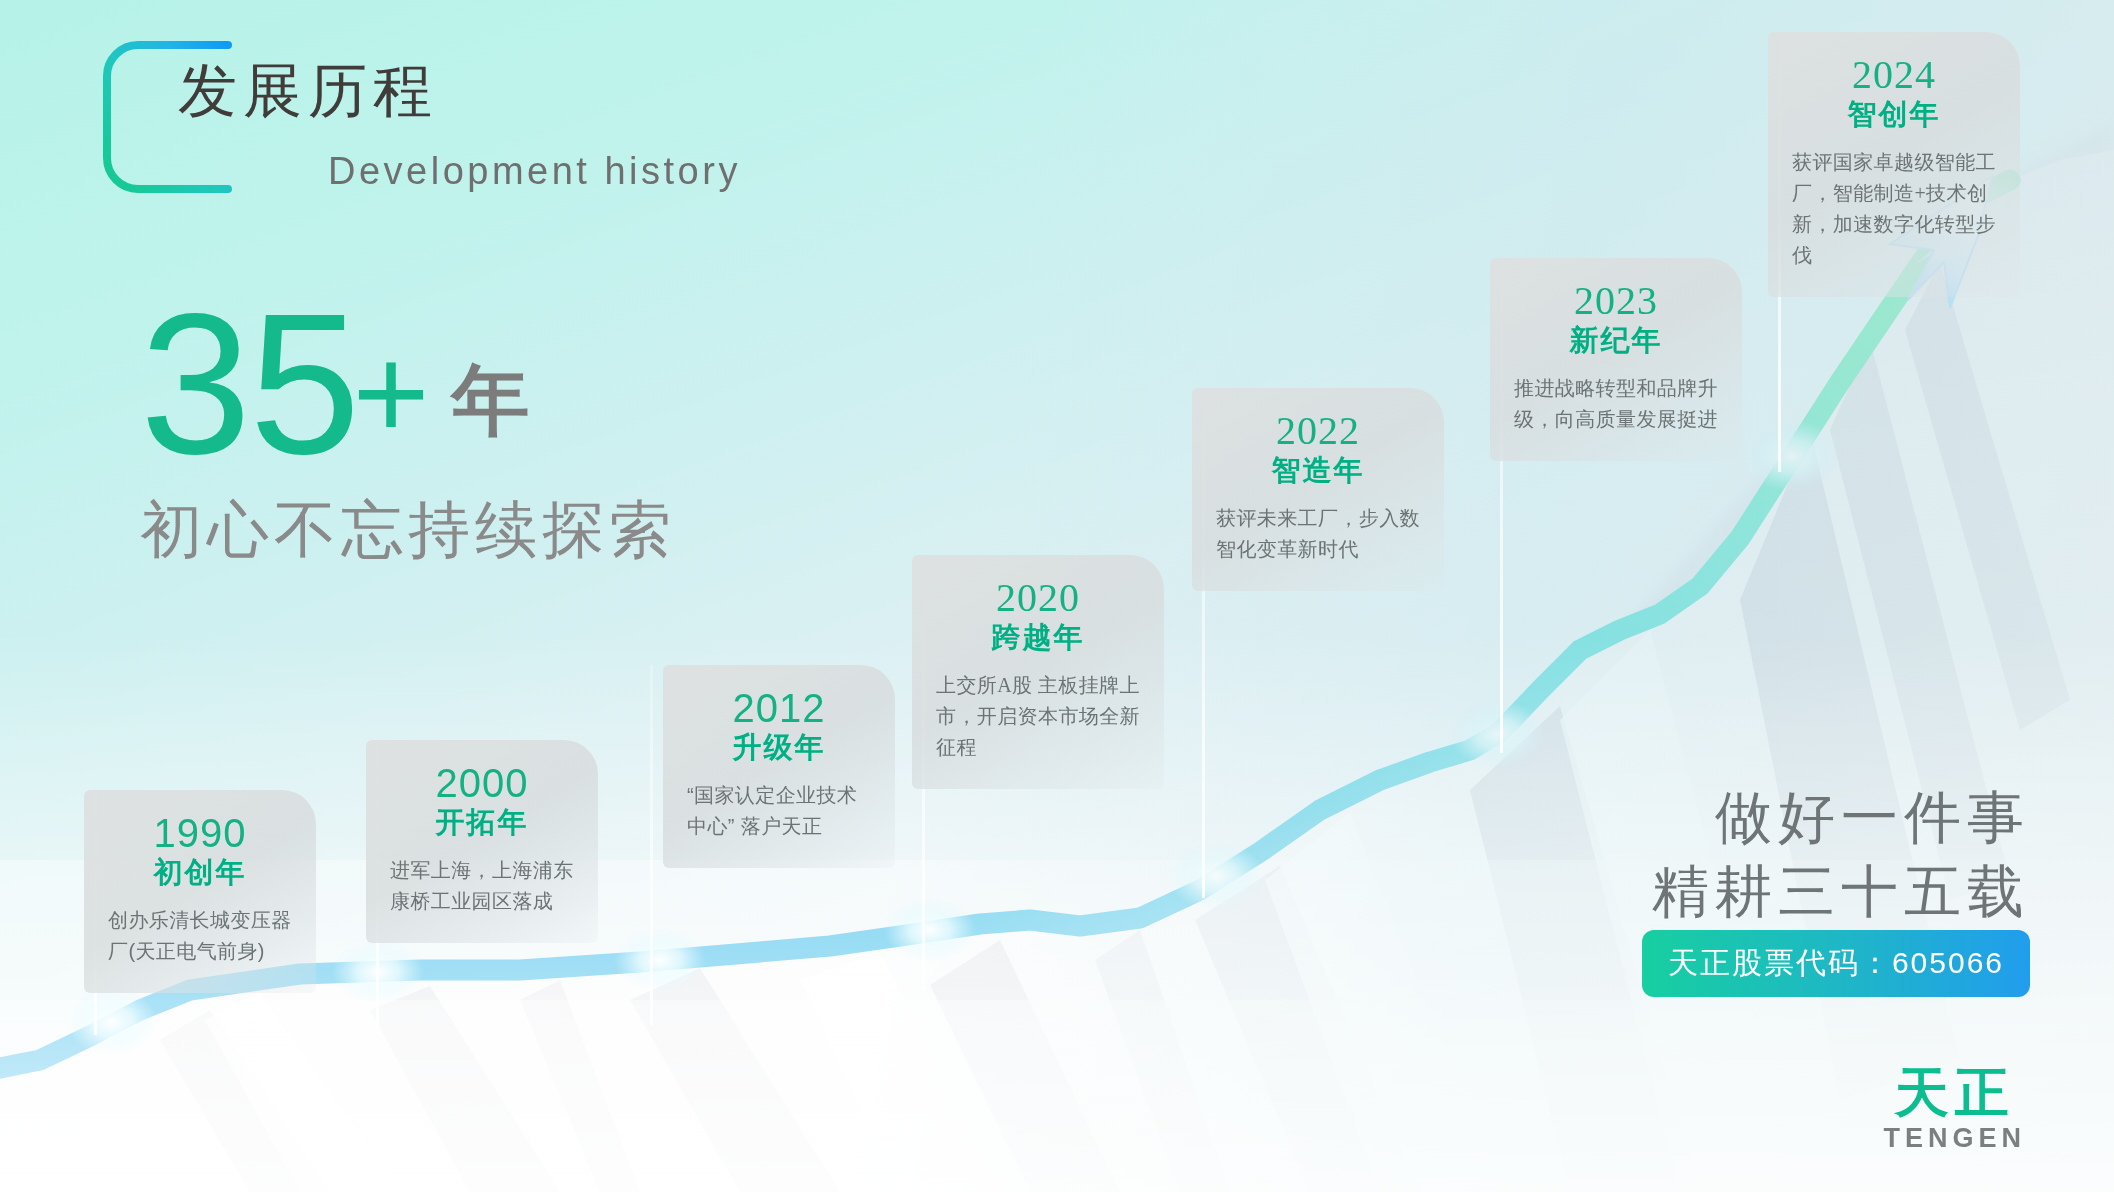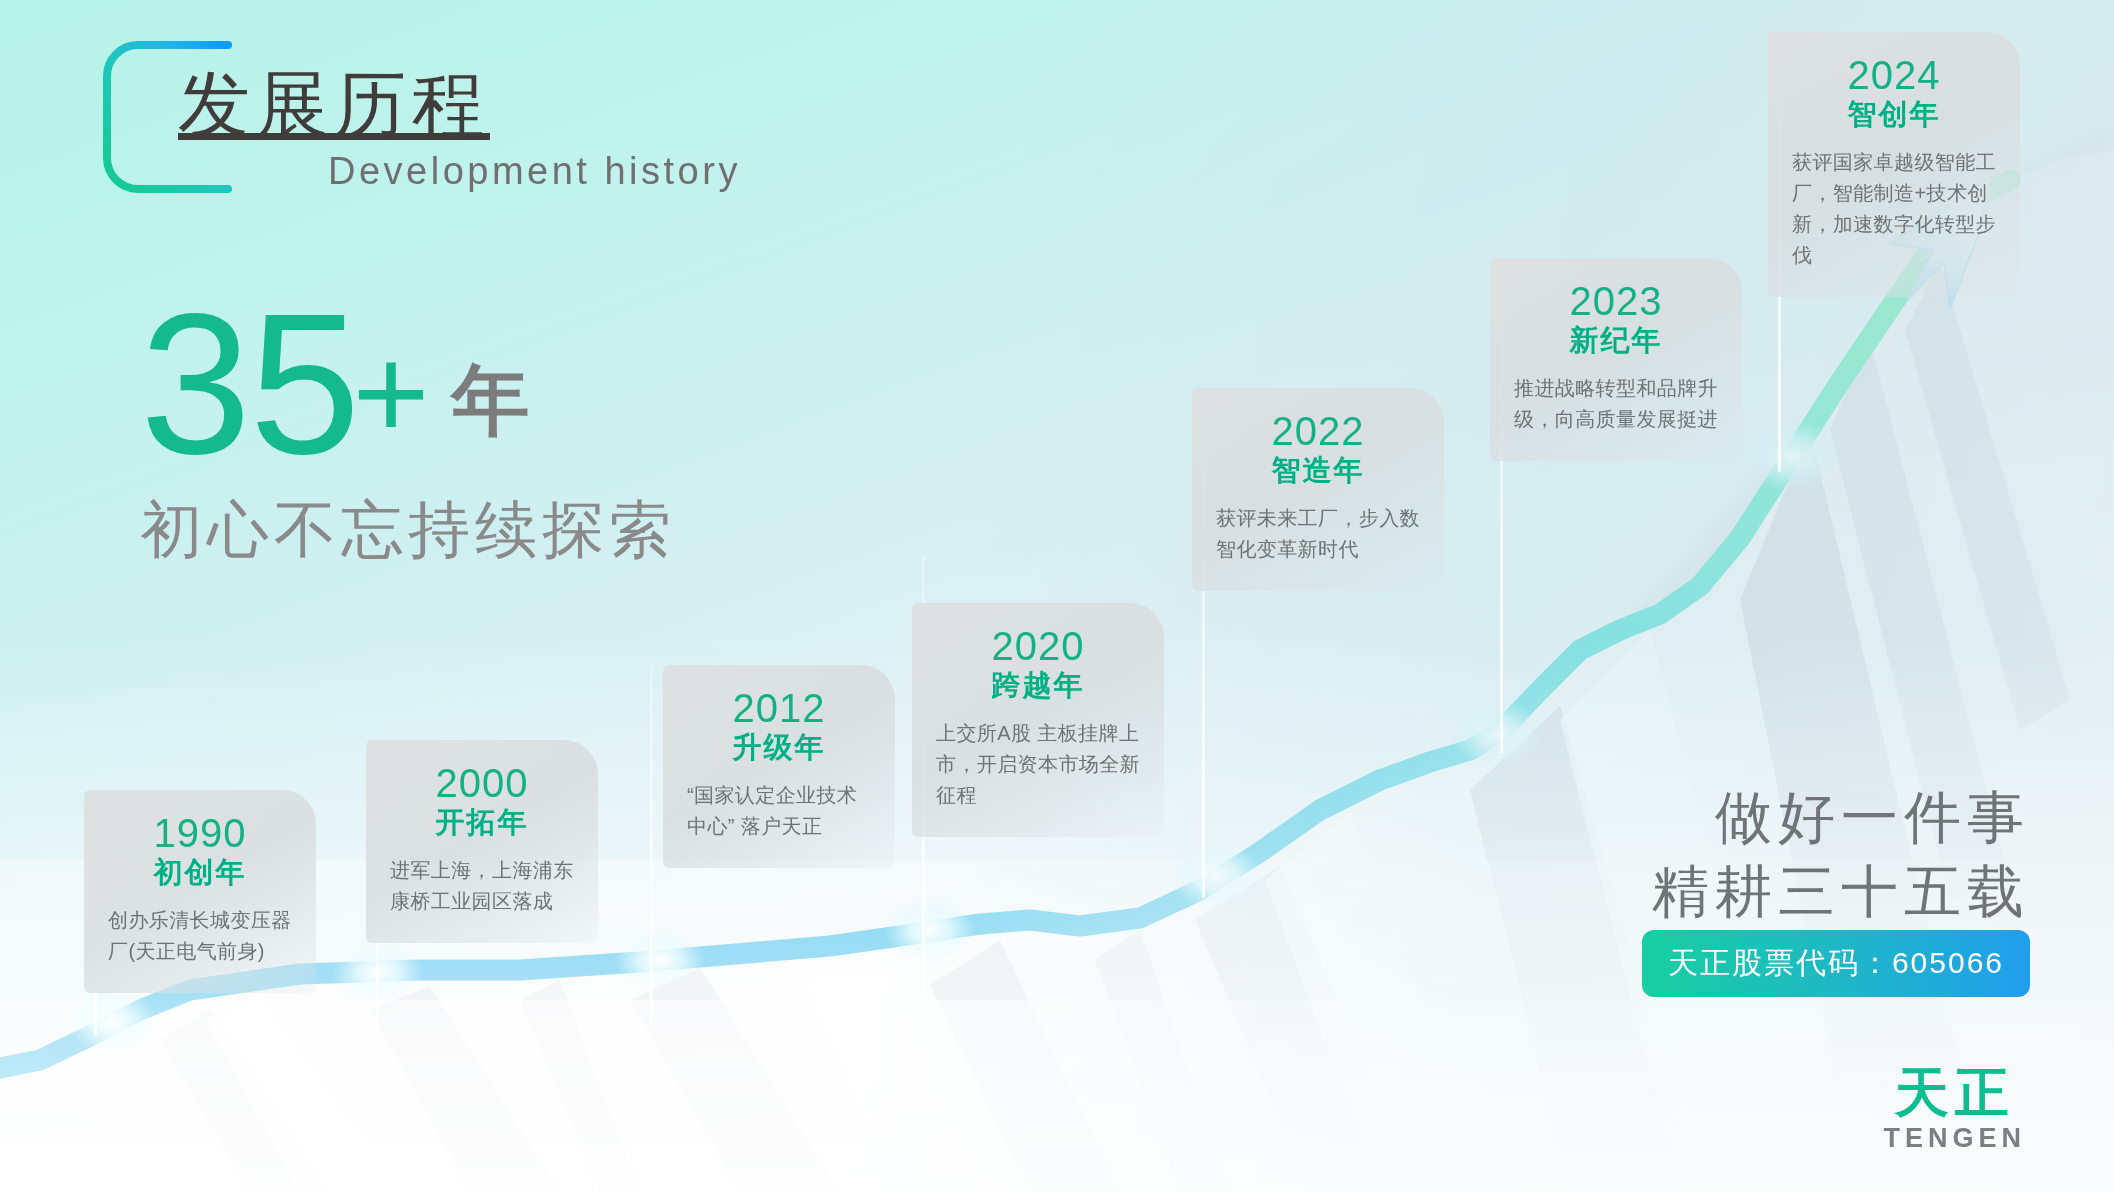--- a/index.html
+++ b/index.html
@@ -26,42 +26,42 @@
   }
   
   .mtn{position:absolute;left:0;top:0;width:2114px;height:1192px;}
 
   
   .header{position:absolute;left:98px;top:30px;width:700px;height:190px;}
   .brk{position:absolute;left:0;top:6px;width:140px;height:148px;
        border:7px solid transparent;border-radius:34px;
        -webkit-mask:linear-gradient(#000,#000);}
   .brk svg{position:absolute;left:-7px;top:-7px;}
-  .h-cn{position:absolute;left:80px;top:38px;font-size:72px;font-weight:400;
-        color:#403c3a;letter-spacing:6px;line-height:1;text-decoration:underline;}
+  .h-cn{position:absolute;left:80px;top:32px;font-size:59px;font-weight:400;
+        color:#403c3a;letter-spacing:6px;line-height:1;}
   .h-en{position:absolute;left:230px;top:122px;font-size:38px;color:#6f6f6f;
         letter-spacing:3.5px;line-height:1;font-weight:300;}
 
   
   .kpi{position:absolute;left:140px;top:292px;}
   .kpi .num{font-size:200px;line-height:.92;color:#14b98c;font-weight:400;letter-spacing:-2px;}
   .kpi .plus{font-size:132px;color:#14b98c;font-weight:400;vertical-align:14px;margin-left:-6px;}
   .kpi .unit{font-size:78px;color:#7c7c7c;font-weight:700;margin-left:22px;vertical-align:26px;}
   .kpi .tag{margin-top:20px;font-size:62px;color:#8a8a8a;letter-spacing:5px;line-height:1.1;font-weight:400;}
 
   
   .stem{position:absolute;width:3px;background:linear-gradient(to bottom,rgba(255,255,255,.25),rgba(255,255,255,.95));}
   .card{position:absolute;width:232px;
         background:linear-gradient(150deg, rgba(222,224,224,.93) 0%, rgba(216,221,222,.86) 48%, rgba(219,226,228,.55) 78%, rgba(222,230,232,.18) 100%);
         border-radius:6px 34px 6px 6px;
         padding:22px 18px 26px 18px;box-sizing:border-box;text-align:center;}
   .card .yr{font-size:40px;color:#13b184;line-height:1.05;font-weight:400;letter-spacing:1px;}
   .card .nm{font-size:29px;color:#00b085;font-weight:700;line-height:1.15;letter-spacing:2px;margin-top:2px;}
   .card .ds{margin-top:16px;font-size:20px;color:#6c7374;line-height:1.55;text-align:left;padding:0 6px;letter-spacing:.4px;}
-  .card.wide{width:252px;}
+  .card.wide{width:252px;font-family:Liberation Serif, serif;}
 
   
   .slogan{position:absolute;right:84px;top:780px;text-align:right;
           font-size:57px;color:#6f7577;line-height:1.3;letter-spacing:6px;font-weight:400;}
   .code{position:absolute;right:84px;top:930px;
         background:linear-gradient(90deg,#17cfa0 0%, #1fb5c9 55%, #219ded 100%);
         color:#fff;font-size:30px;letter-spacing:2px;
         padding:13px 26px;border-radius:12px;white-space:nowrap;}
   .logo{position:absolute;right:88px;bottom:40px;text-align:center;}
   .logo .cn{font-size:54px;color:#0bbd8f;font-weight:700;letter-spacing:6px;line-height:1;}
@@ -218,21 +218,21 @@
   </div>
 
   <div class="stem" style="left:650px;top:665px;height:360px;"></div>
   <div class="card" style="left:663px;top:665px;">
     <div class="yr">2012</div>
     <div class="nm">升级年</div>
     <div class="ds">“国家认定企业技术中心” 落户天正</div>
   </div>
 
   <div class="stem" style="left:922px;top:555px;height:435px;"></div>
-  <div class="card wide" style="left:912px;top:555px;margin-top:48px;">
+  <div class="card wide" style="left:912px;top:555px;">
     <div class="yr">2020</div>
     <div class="nm">跨越年</div>
     <div class="ds">上交所A股 主板挂牌上市，开启资本市场全新征程</div>
   </div>
 
   <div class="stem" style="left:1202px;top:388px;height:510px;"></div>
   <div class="card wide" style="left:1192px;top:388px;">
     <div class="yr">2022</div>
     <div class="nm">智造年</div>
     <div class="ds">获评未来工厂，步入数智化变革新时代</div>

